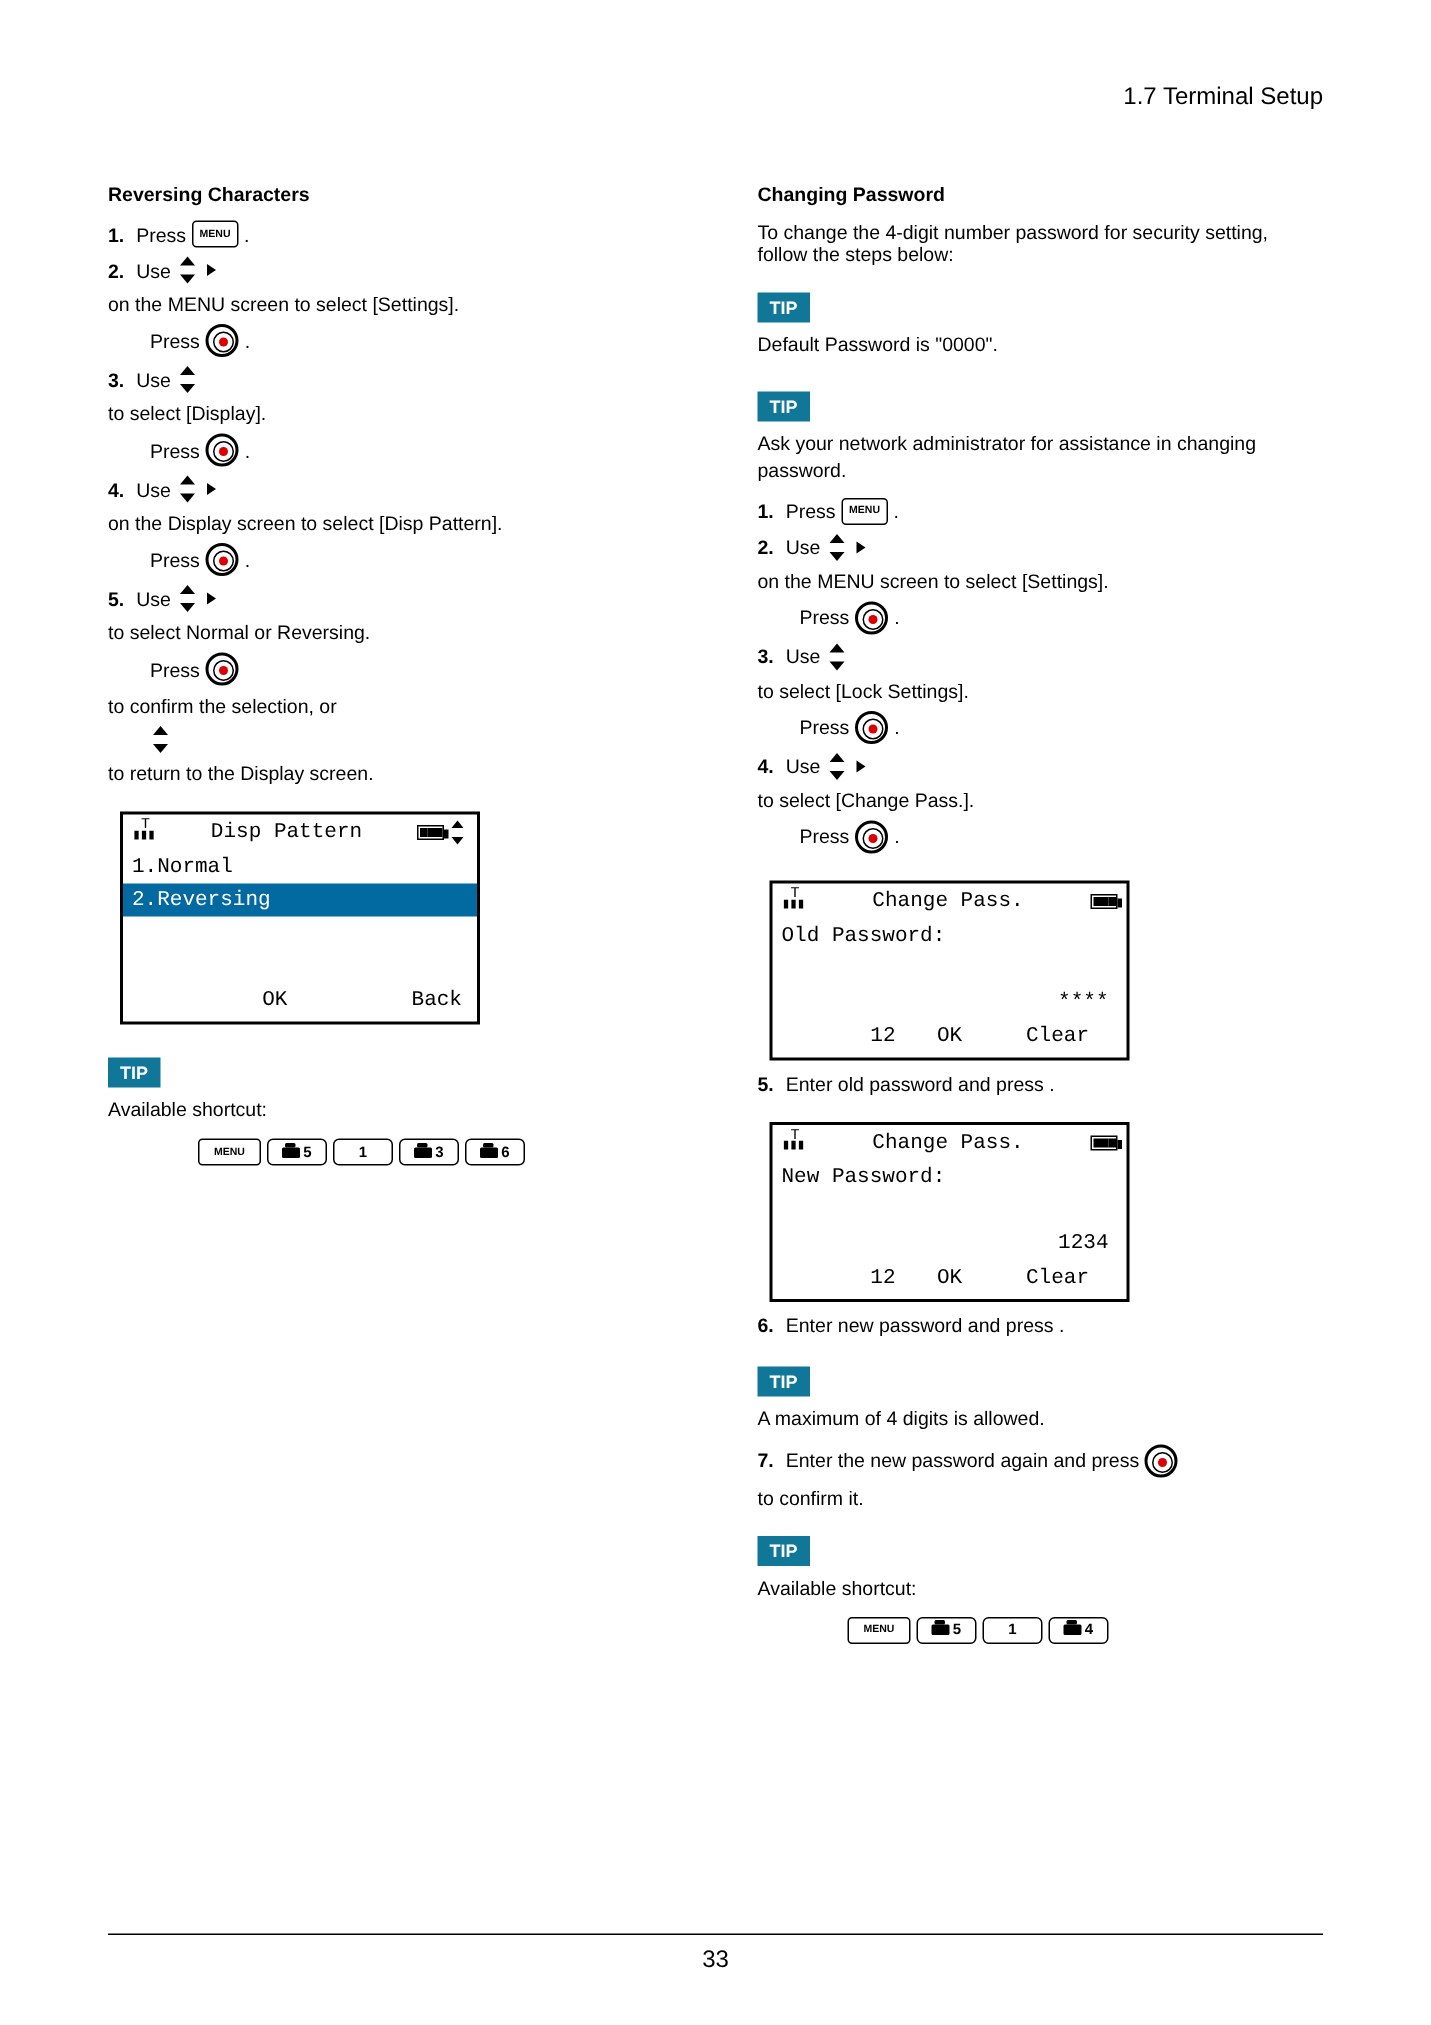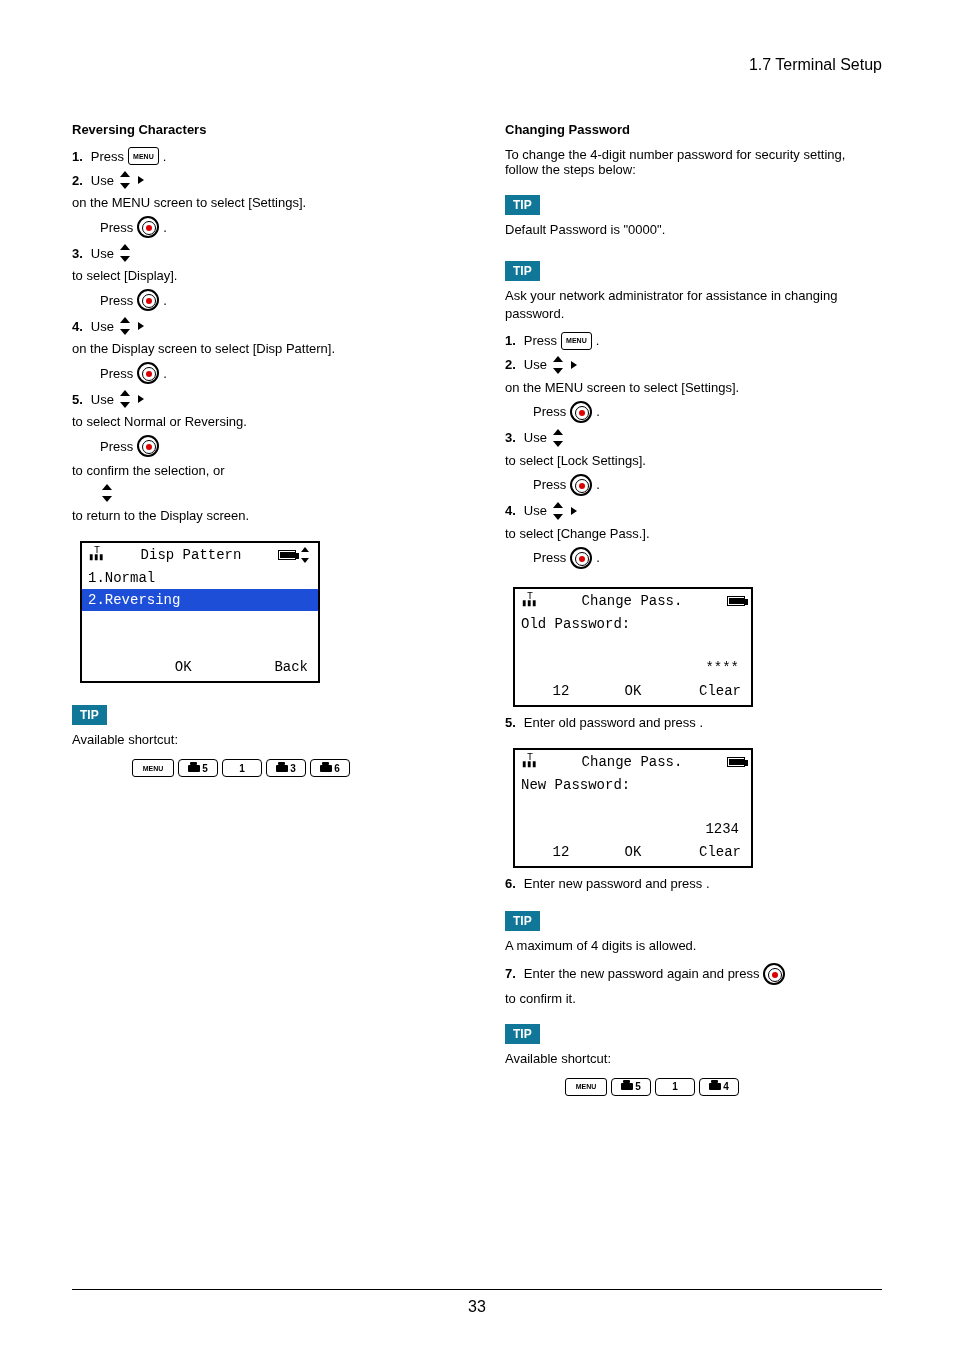--- a/index.html
+++ b/index.html
@@ -93,26 +93,26 @@
   }
   .screen-top { display:flex; align-items:center; justify-content:space-between; padding:4px 6px; }
   .sig { display:inline-block; width:16px; height:12px; position:relative;}
   .sig::before { content:"▮▮▮"; font-size:10px; letter-spacing:-1px; position:absolute; bottom:-2px;}
   .sig-t { position:absolute; top:-4px; left:6px; font-size:10px;}
   .batt { display:inline-block; width:18px; height:10px; border:1.5px solid #000; position:relative;}
   .batt::after { content:""; position:absolute; right:-4px; top:2px; width:3px; height:6px; background:#000;}
   .batt .fill { position:absolute; left:1px; top:1px; bottom:1px; width:5px; background:#000; box-shadow:5px 0 0 #000, 10px 0 0 #000;}
   .screen-title { flex:1; text-align:center; }
   .screen-row { padding:0 6px; line-height:22px;}
-  .screen-row.sel { background:#1d4ed8; color:#fff;}
+  .screen-row.sel { background:#0369a1; color:#fff;}
   .screen-blank { height:22px;}
   .screen-soft { display:flex; justify-content:space-between; padding:4px 10px 6px;}
   .screen-soft.three span { flex:1; text-align:center;}
-  .screen-soft.three span:first-child{text-align:center;}
-  .screen-soft.three span:last-child{text-align:right;}
+  .screen-soft.three span:first-child{text-align:right;}
+  .screen-soft.three span:last-child{}
   .sm-updown { display:inline-block; width:12px; height:16px; position:relative; margin-left:4px;}
   .sm-updown::before { content:""; position:absolute; left:1px; top:0; border-left:4px solid transparent; border-right:4px solid transparent; border-bottom:5px solid #000;}
   .sm-updown::after { content:""; position:absolute; left:1px; bottom:0; border-left:4px solid transparent; border-right:4px solid transparent; border-top:5px solid #000;}
   .tip {
     display:inline-block; background:#179; color:#fff; font-weight:bold; font-size:12px;
     padding:3px 8px; margin: 14px 16px 6px 0;
   }
   .tip-text { margin: 0 0 8px 0; line-height:1.4;}
   .shortcut { display:flex; gap:4px; align-items:center; margin:10px 0 0 60px;}
   .shortcut .menu-key { width:42px;}

